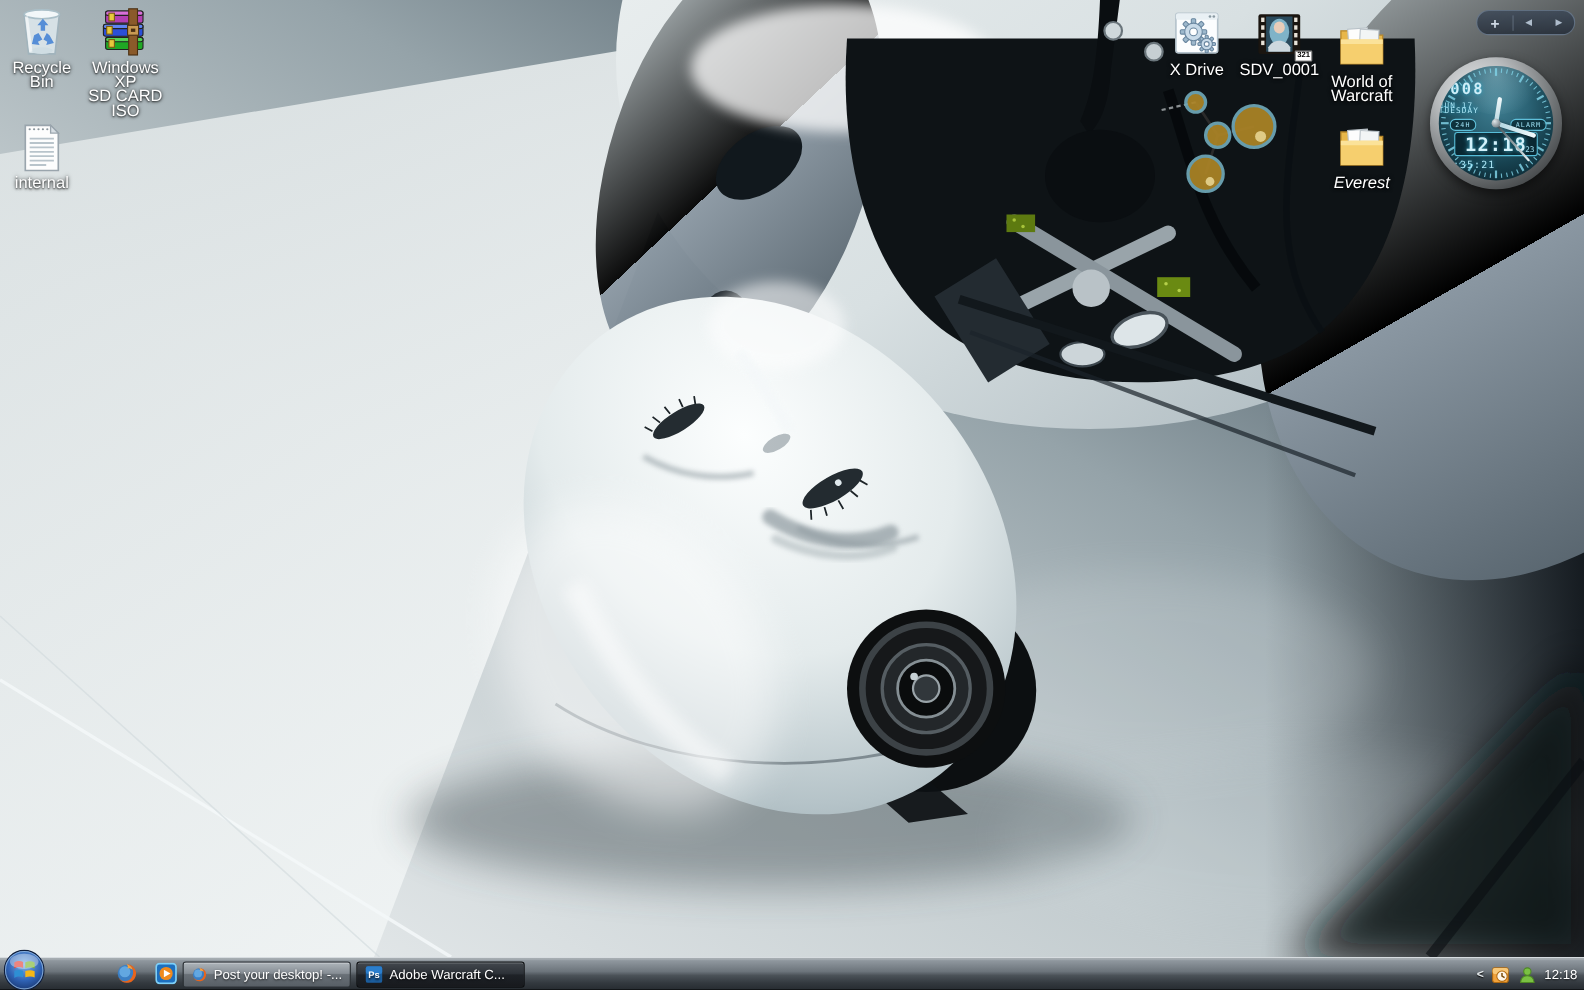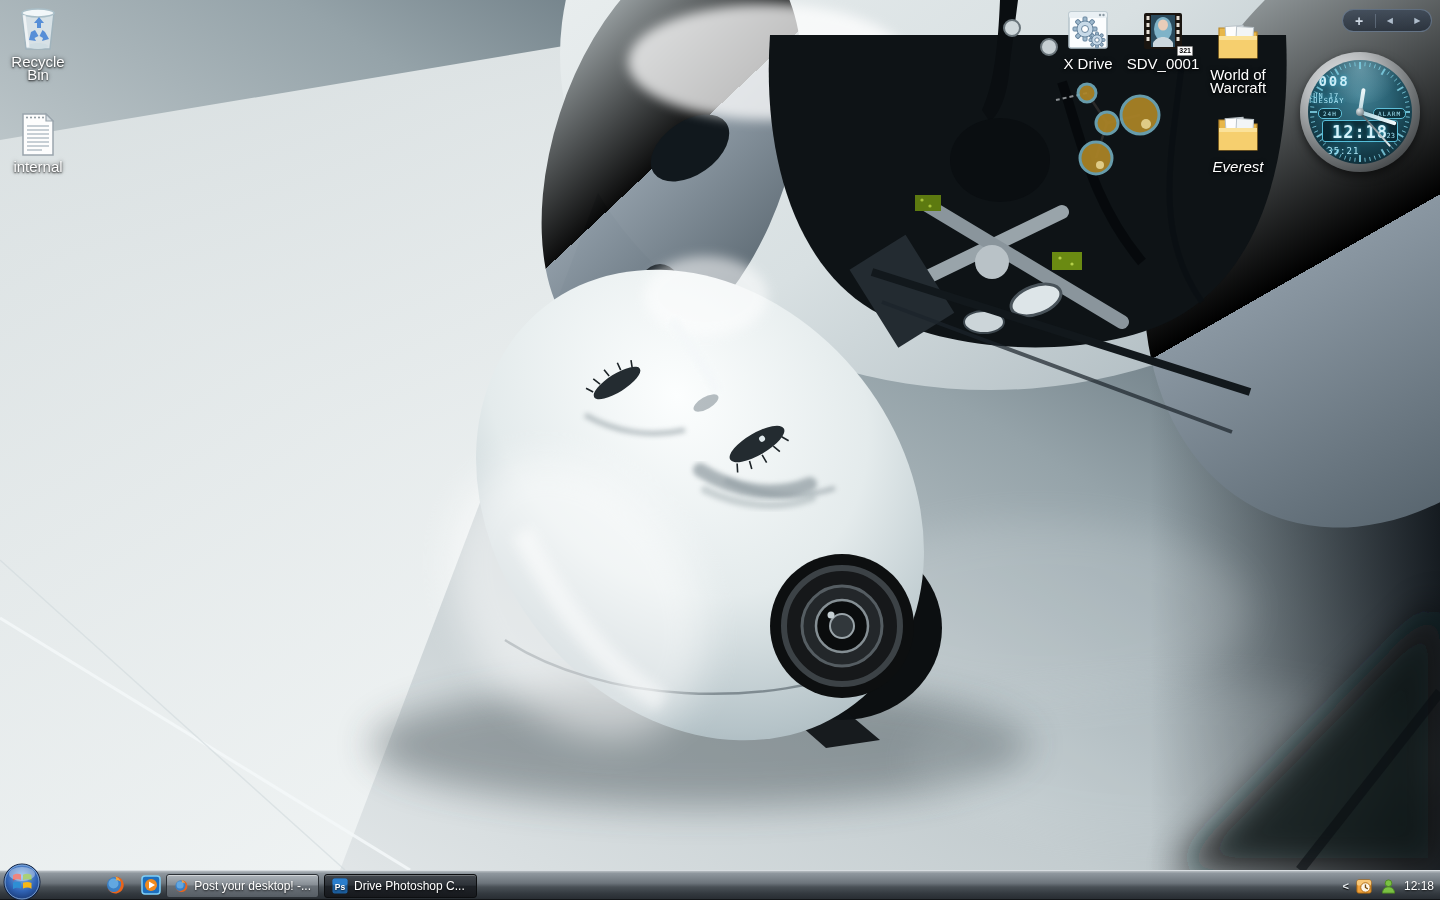--- a/index.html
+++ b/index.html
@@ -239,20 +239,40 @@
       <ellipse cx="24" cy="8" rx="16" ry="4" fill="#f2f7f9" stroke="#aabfc8" stroke-width="1.5"></ellipse>
       <ellipse cx="24" cy="41" rx="10" ry="3" fill="#cfdde3"></ellipse>
       <path d="M20 18 l5 -6 5 6 h-3 v5 h-4 v-5 Z" fill="#3f7fd4" opacity=".85"></path>
       <path d="M17 27 l-2 8 7 1 -1.5 -3 4 -2 -3.5 -6 Z" fill="#3f7fd4" opacity=".85"></path>
       <path d="M31 27 l4 7 -7 2 1 -3 -3.5 -2 3 -6 Z" fill="#3f7fd4" opacity=".85"></path>
       <path d="M10 10 L14 42" stroke="#ffffff" stroke-width="3" opacity=".6"></path>
     </svg>
     <span class="lbl">Recycle Bin</span>
   </div>
 
+  <div class="desk-icon" style="left:76px; top:5px;">
+    <svg class="ic" width="48" height="48" viewBox="0 0 48 48">
+      <g stroke="#222" stroke-width="1">
+        <rect x="6" y="5" width="34" height="11" rx="2" fill="#b23fb2"></rect>
+        <rect x="6" y="5" width="34" height="4" rx="2" fill="#d86fd8"></rect>
+        <rect x="4" y="17" width="36" height="11" rx="2" fill="#2b4fd8"></rect>
+        <rect x="4" y="17" width="36" height="4" rx="2" fill="#5f84f2"></rect>
+        <rect x="6" y="29" width="34" height="11" rx="2" fill="#1fa824"></rect>
+        <rect x="6" y="29" width="34" height="4" rx="2" fill="#55d055"></rect>
+      </g>
+      <rect x="9" y="7" width="5" height="7" fill="#e8c83c" stroke="#7a5a10"></rect>
+      <rect x="7" y="19" width="5" height="7" fill="#e8c83c" stroke="#7a5a10"></rect>
+      <rect x="9" y="31" width="5" height="7" fill="#e8c83c" stroke="#7a5a10"></rect>
+      <rect x="27" y="3" width="8" height="42" fill="#8a5a2a" stroke="#4a2f12"></rect>
+      <rect x="26" y="18" width="10" height="9" fill="#c89a52" stroke="#4a2f12"></rect>
+      <rect x="29" y="21" width="4" height="3" fill="#4a2f12"></rect>
+    </svg>
+    <span class="lbl">Windows XP
+SD CARD ISO</span>
+  </div>
 
   <div class="desk-icon" style="left:0px; top:110px;">
     <svg class="ic" width="48" height="48" viewBox="0 0 48 48">
       <path d="M9 4 L32 4 L39 11 L39 45 L9 45 Z" fill="#fdfdfd" stroke="#9aa5ad" stroke-width="1.5"></path>
       <path d="M32 4 L32 11 L39 11 Z" fill="#d8dfe4" stroke="#9aa5ad" stroke-width="1.2"></path>
       <g stroke="#b9c4cb" stroke-width="1.6">
         <line x1="13" y1="16" x2="35" y2="16"></line>
           <line x1="13" y1="20" x2="35" y2="20"></line>
         <line x1="13" y1="24" x2="35" y2="24"></line>
           <line x1="13" y1="28" x2="35" y2="28"></line>
@@ -486,21 +506,21 @@
       </svg>
       <span>Post your desktop! -...</span>
     </div>
 
     <div class="tb-btn b2">
       <svg width="16" height="16" viewBox="0 0 16 16">
         <rect x="0.5" y="0.5" width="15" height="15" rx="2" fill="#1c5e9e"></rect>
         <rect x="0.5" y="0.5" width="15" height="7" rx="2" fill="#2e86d8" opacity=".8"></rect>
         <text x="8" y="11.5" text-anchor="middle" font-family="Liberation Sans, sans-serif" font-size="8.5" font-weight="bold" fill="#ffffff">Ps</text>
       </svg>
-      <span>Drive Photoshop C...</span>
+      <span>Adobe Warcraft C...</span>
     </div>
 
     <div class="tray">
       <span class="chev">&lt;</span>
       <svg class="t-ic" viewBox="0 0 18 18">
         <rect x="1" y="2" width="15" height="14" rx="2" fill="#f0a23c" stroke="#b06a10" stroke-width="1"></rect>
         <rect x="1" y="2" width="15" height="6" rx="2" fill="#f8c878"></rect>
         <circle cx="10" cy="10" r="5" fill="#fdf6e8" stroke="#b06a10" stroke-width="1"></circle>
         <path d="M10 7 L10 10 L12.5 11.5" stroke="#7a4a08" stroke-width="1.4" fill="none"></path>
       </svg>

